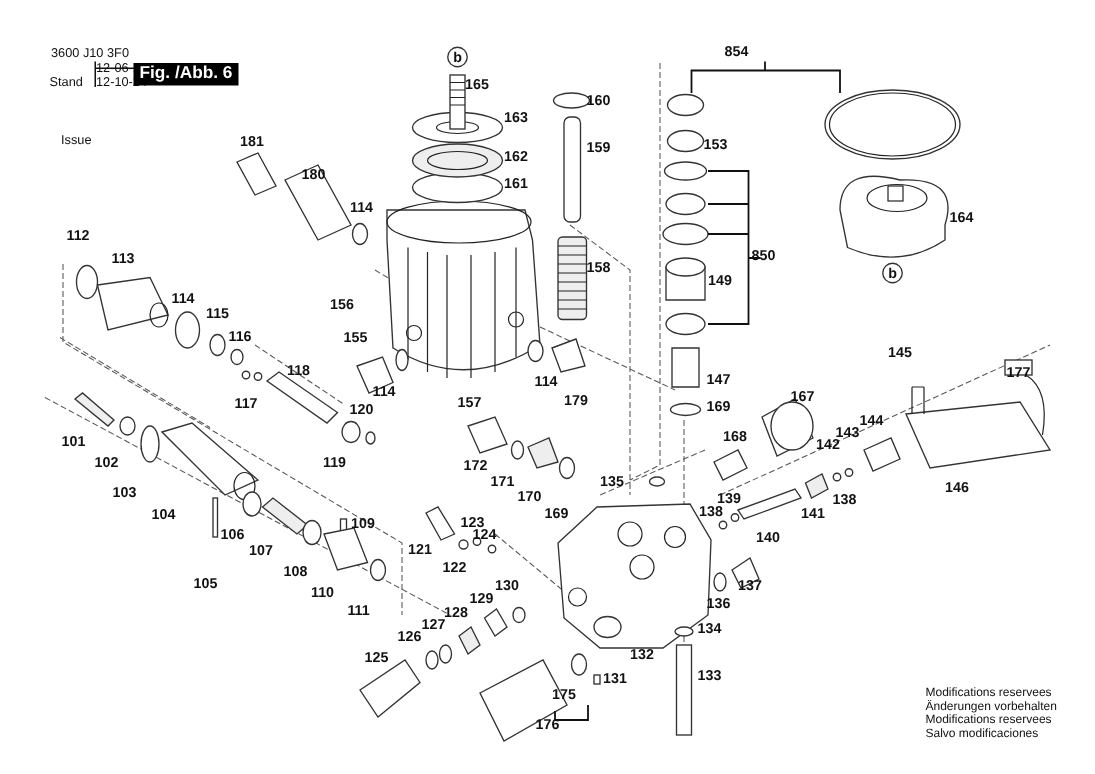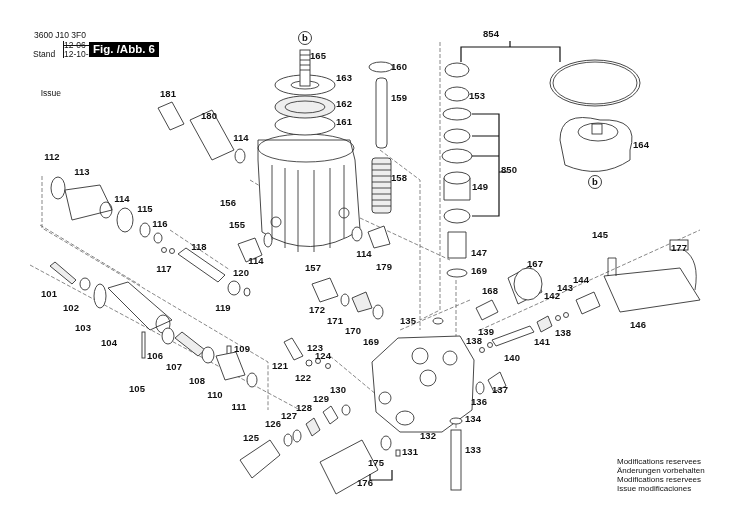--- a/index.html
+++ b/index.html
@@ -293,15 +293,15 @@
         <text class="pl" x="410" y="455" text-anchor="middle">131</text>
         <text class="pl" x="376" y="466" text-anchor="middle">175</text>
         <text class="pl" x="365" y="486" text-anchor="middle">176</text>
       </g>
   </svg>
 
   <div id="mods">
     <div>Modifications reservees</div>
     <div>Änderungen vorbehalten</div>
     <div>Modifications reservees</div>
-    <div>Issue modificaciones</div>
+    <div>Salvo modificaciones</div>
   </div>
 </div>
 
 </body></html>

